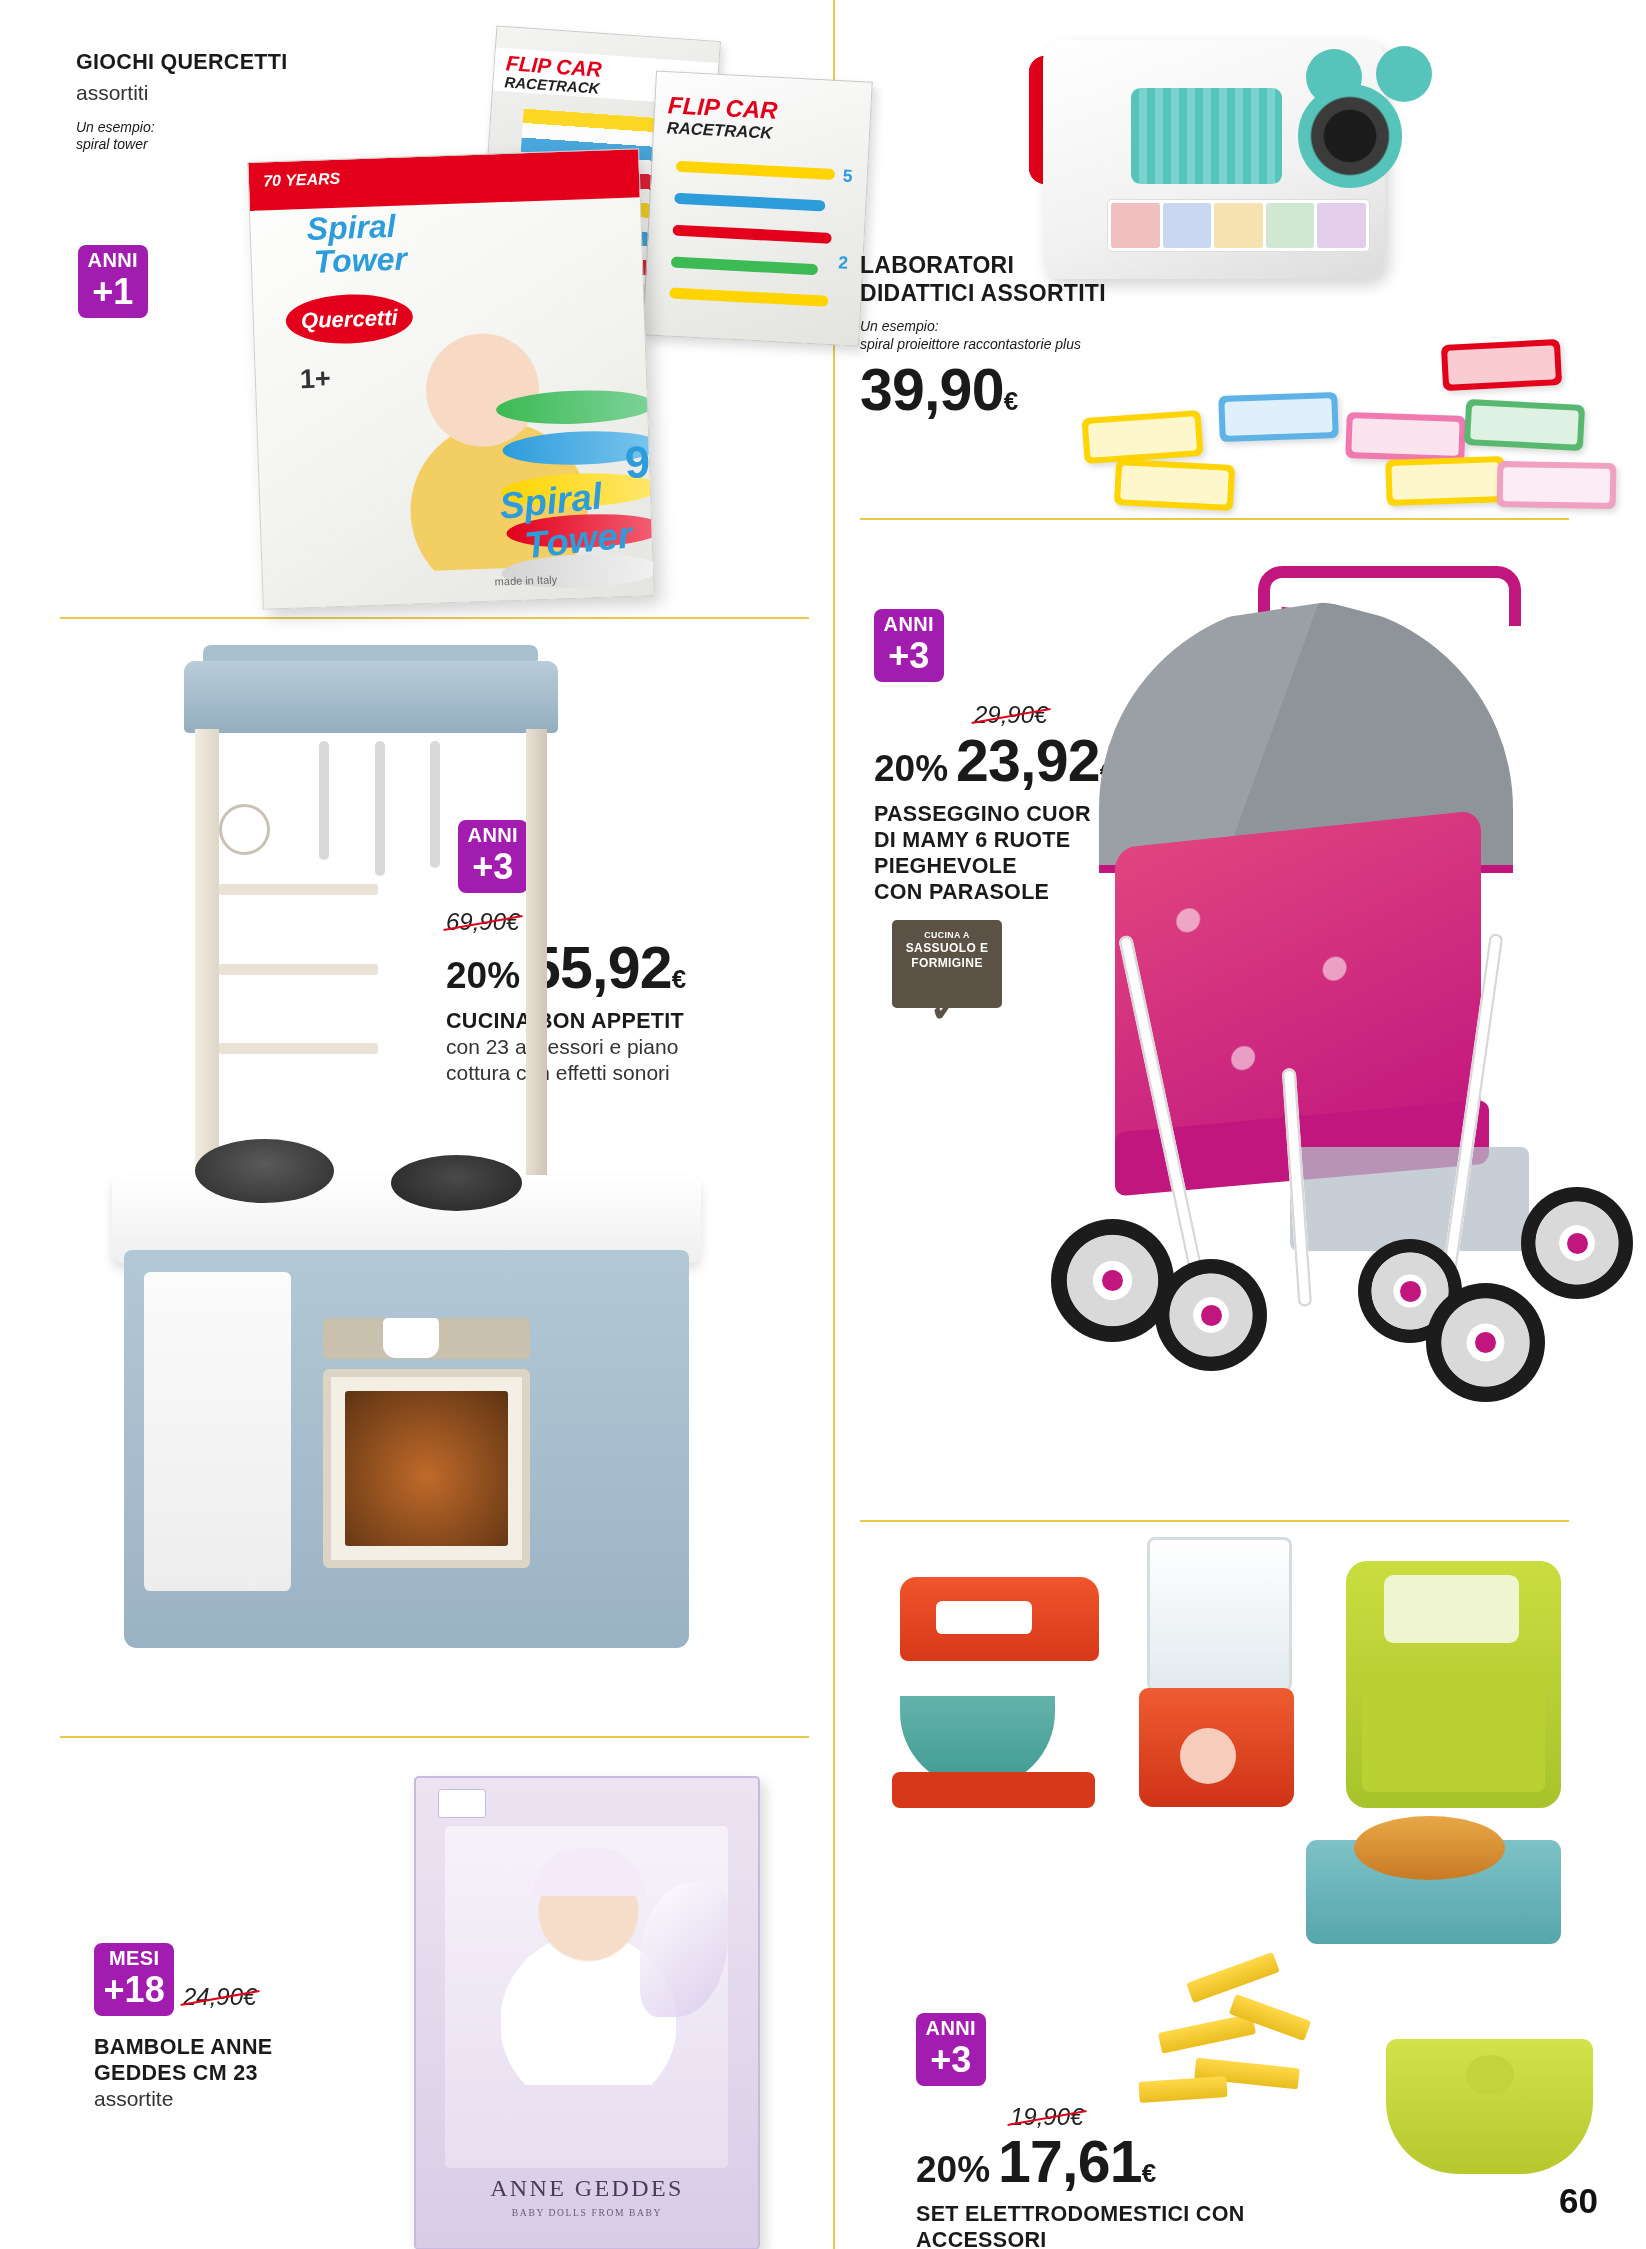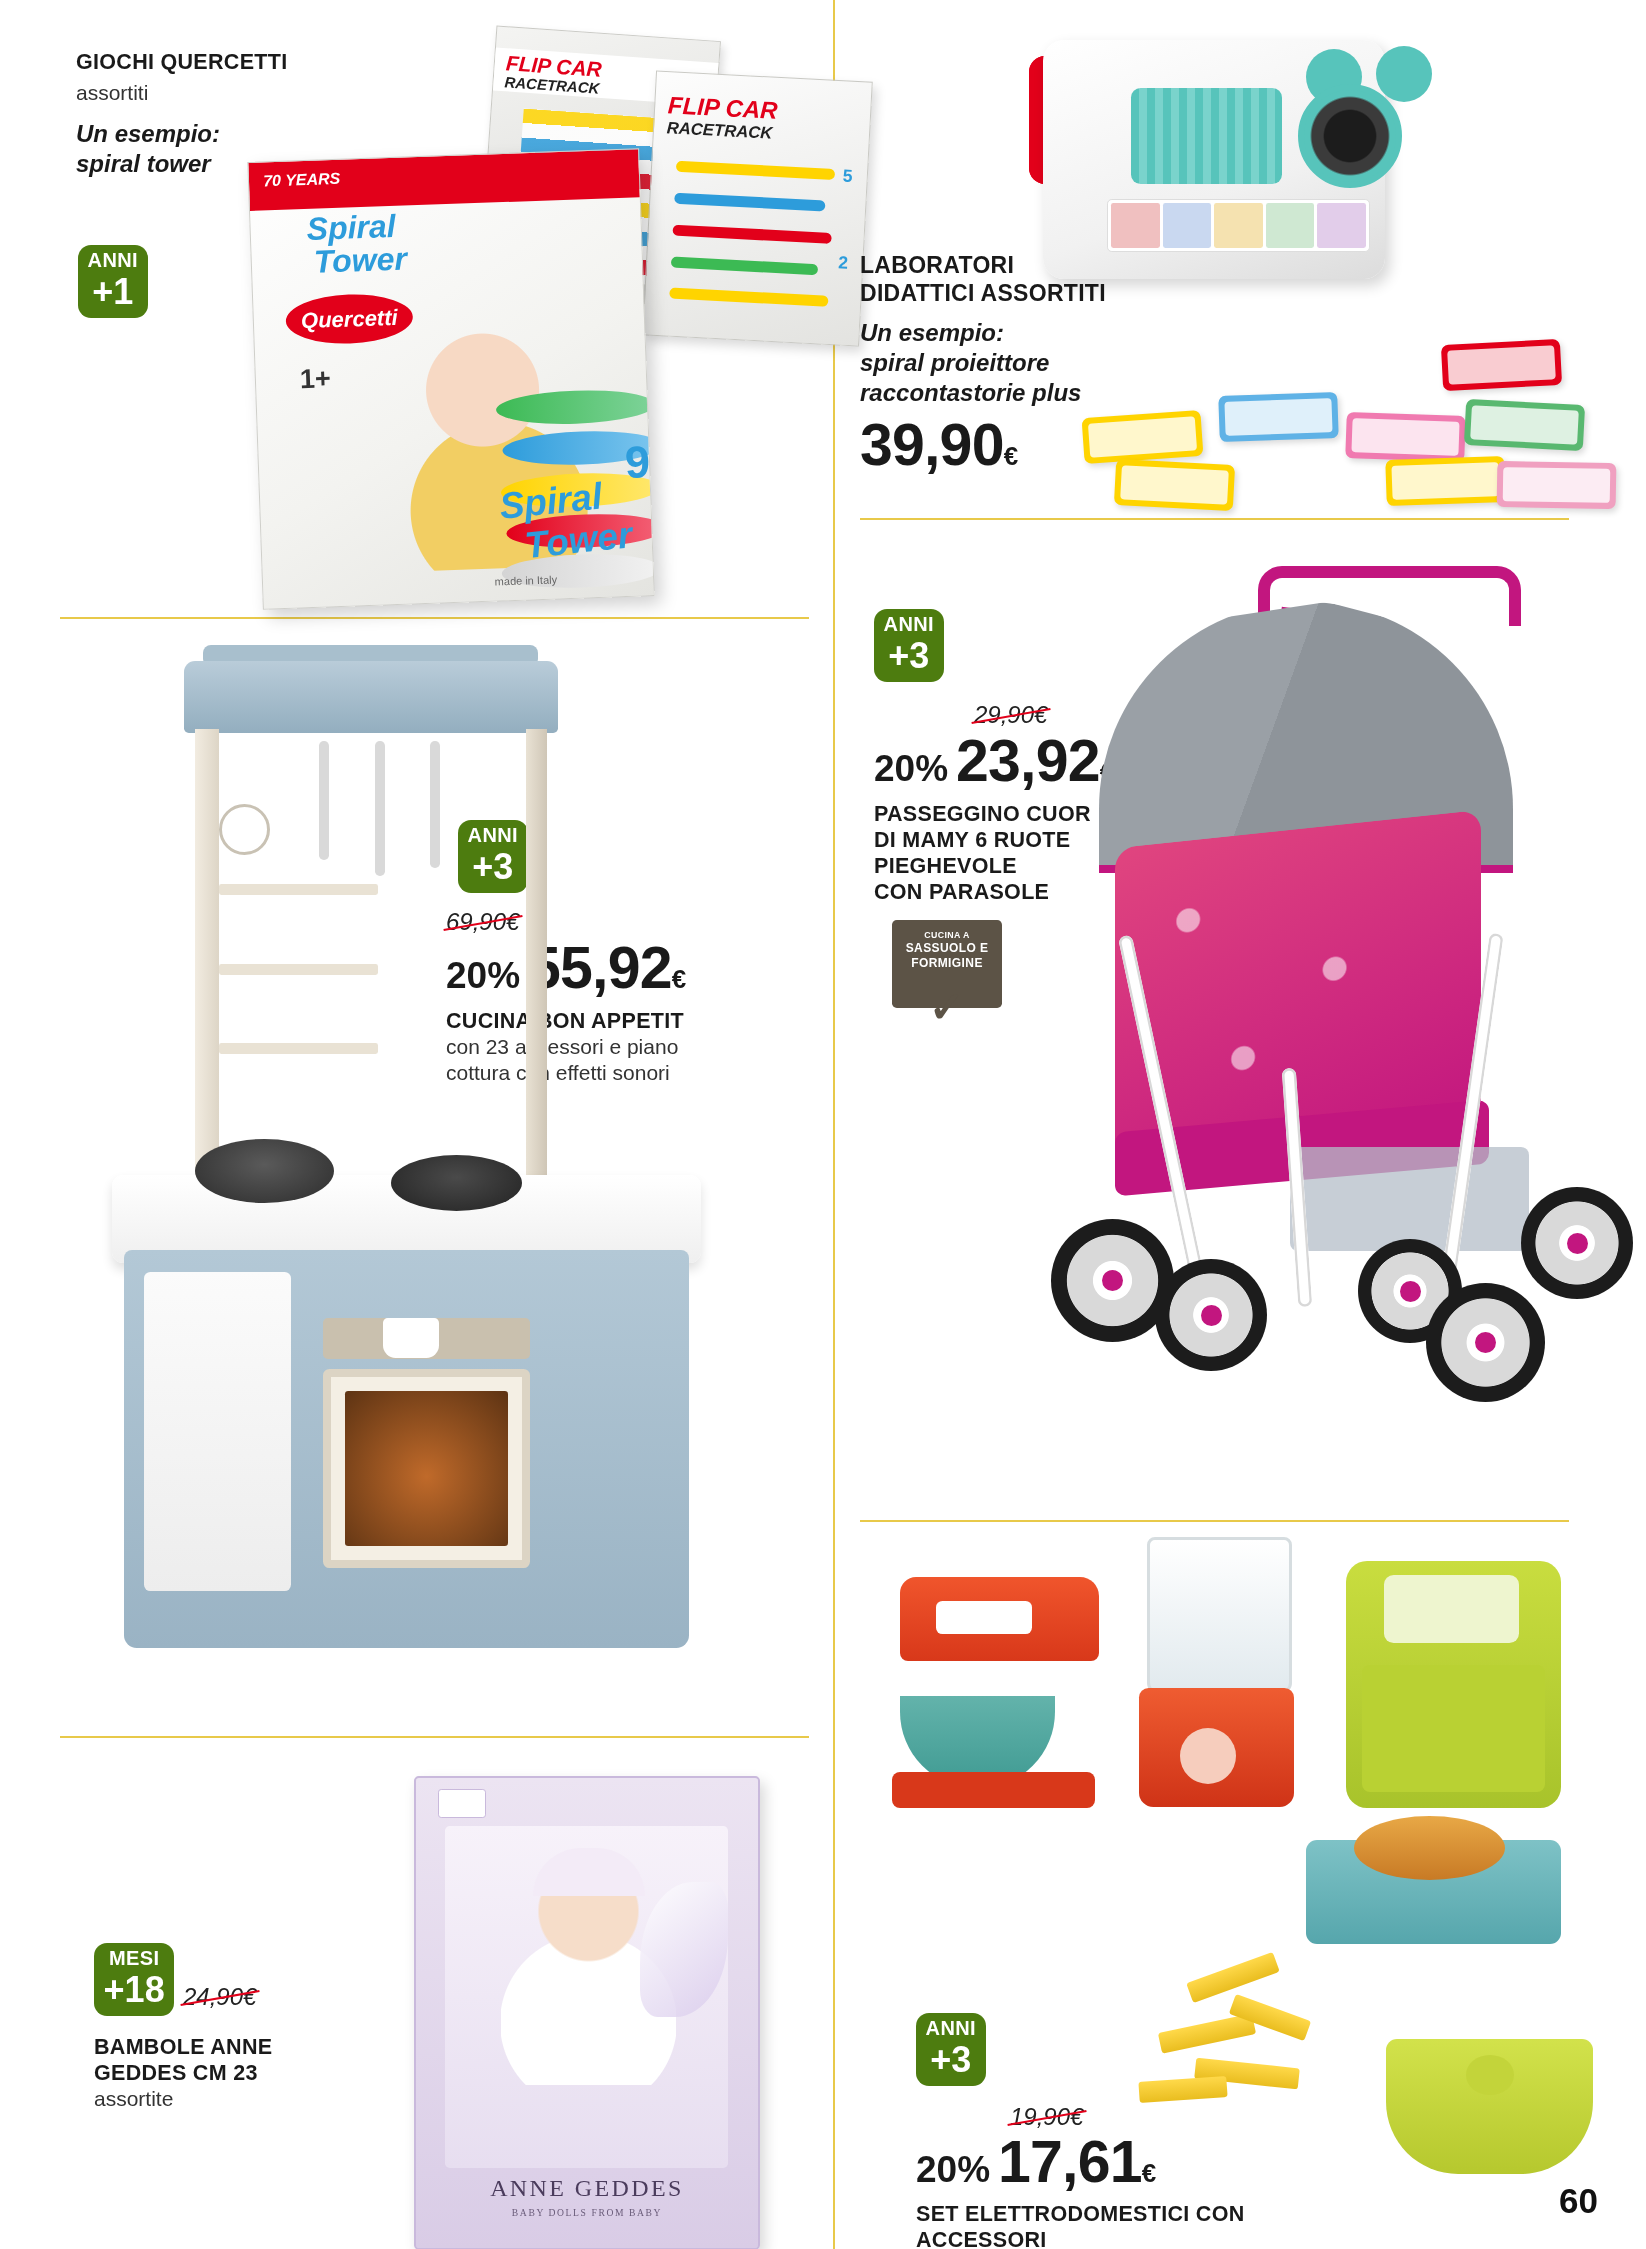--- a/index.html
+++ b/index.html
@@ -30,24 +30,24 @@
   }
 
   
   .hr-left-1 { position: absolute; left: 60px; top: 617px; width: 749px; height: 2.4px; background: #e8c94a; }
   .hr-left-2 { position: absolute; left: 60px; top: 1736px; width: 749px; height: 2.4px; background: #e8c94a; }
   .hr-right-1 { position: absolute; left: 860px; top: 518px; width: 709px; height: 2.4px; background: #e8c94a; }
   .hr-right-2 { position: absolute; left: 860px; top: 1520px; width: 709px; height: 2.4px; background: #e8c94a; }
 
   
   .age-badge {
-    background: #4d7c0f;
+    background: #a21caf;
     color: #ffffff;
     text-align: center;
-    border-radius: 13px;
+    border-radius: 8px;
     padding: 4.8px 9.6px 8px 9.6px;
     display: inline-block;
     line-height: 1;
     box-sizing: border-box;
   }
   .age-badge .unit {
     font-size: 20px;
     font-weight: bold;
     letter-spacing: 0.4px;
     display: block;
@@ -104,23 +104,23 @@
     letter-spacing: 0.3px;
     line-height: 1.22;
     text-transform: uppercase;
   }
   .prod-sub {
     font-size: 21px;
     line-height: 1.25;
     color: #333;
   }
   .prod-sub-i {
-    font-size: 24px;
+    font-size: 14px;
     font-style: italic;
-    font-weight: bold;
+    font-weight: normal;
     line-height: 1.25;
   }
 
   
   .stamp {
     width: 110px;
     height: 88px;
     background: #5c5346;
     color: #ffffff;
     border-radius: 4.8px;

